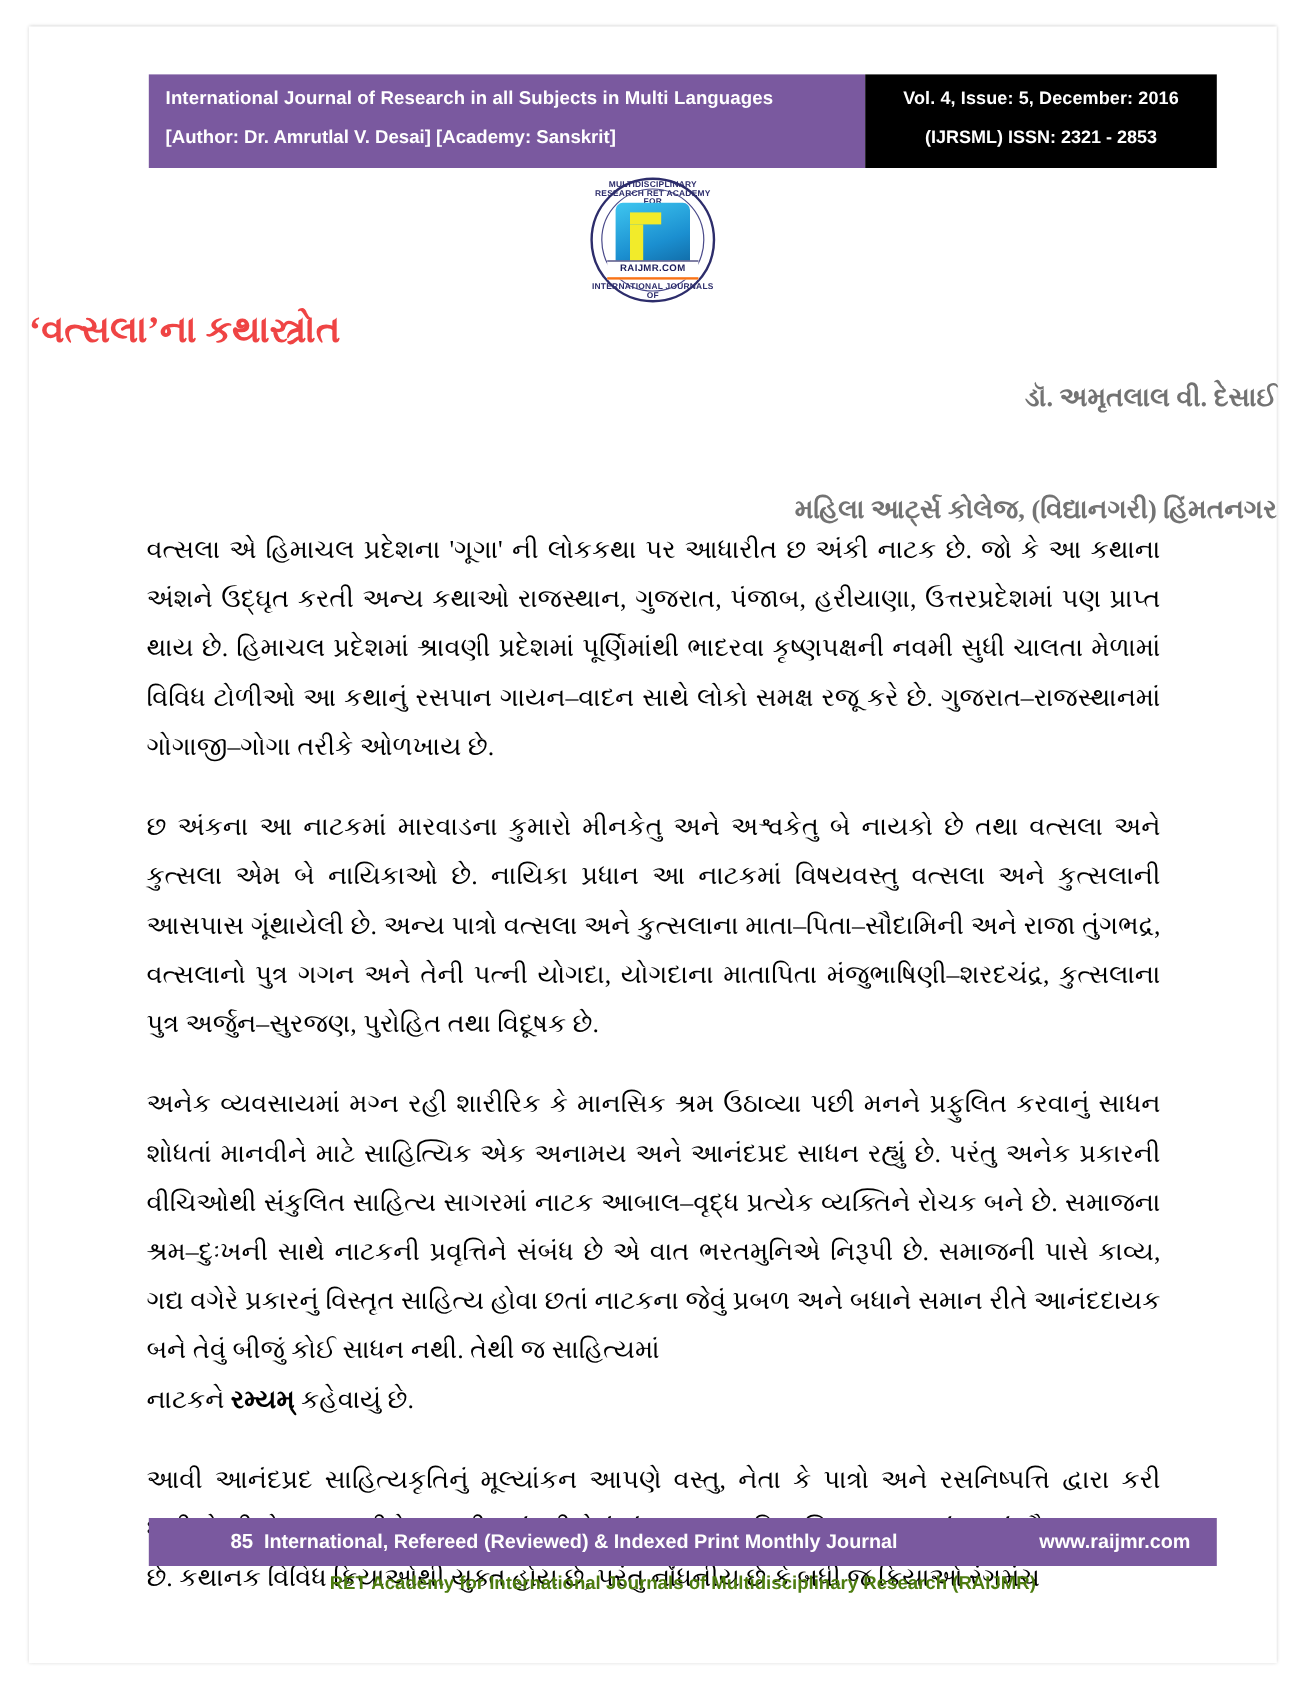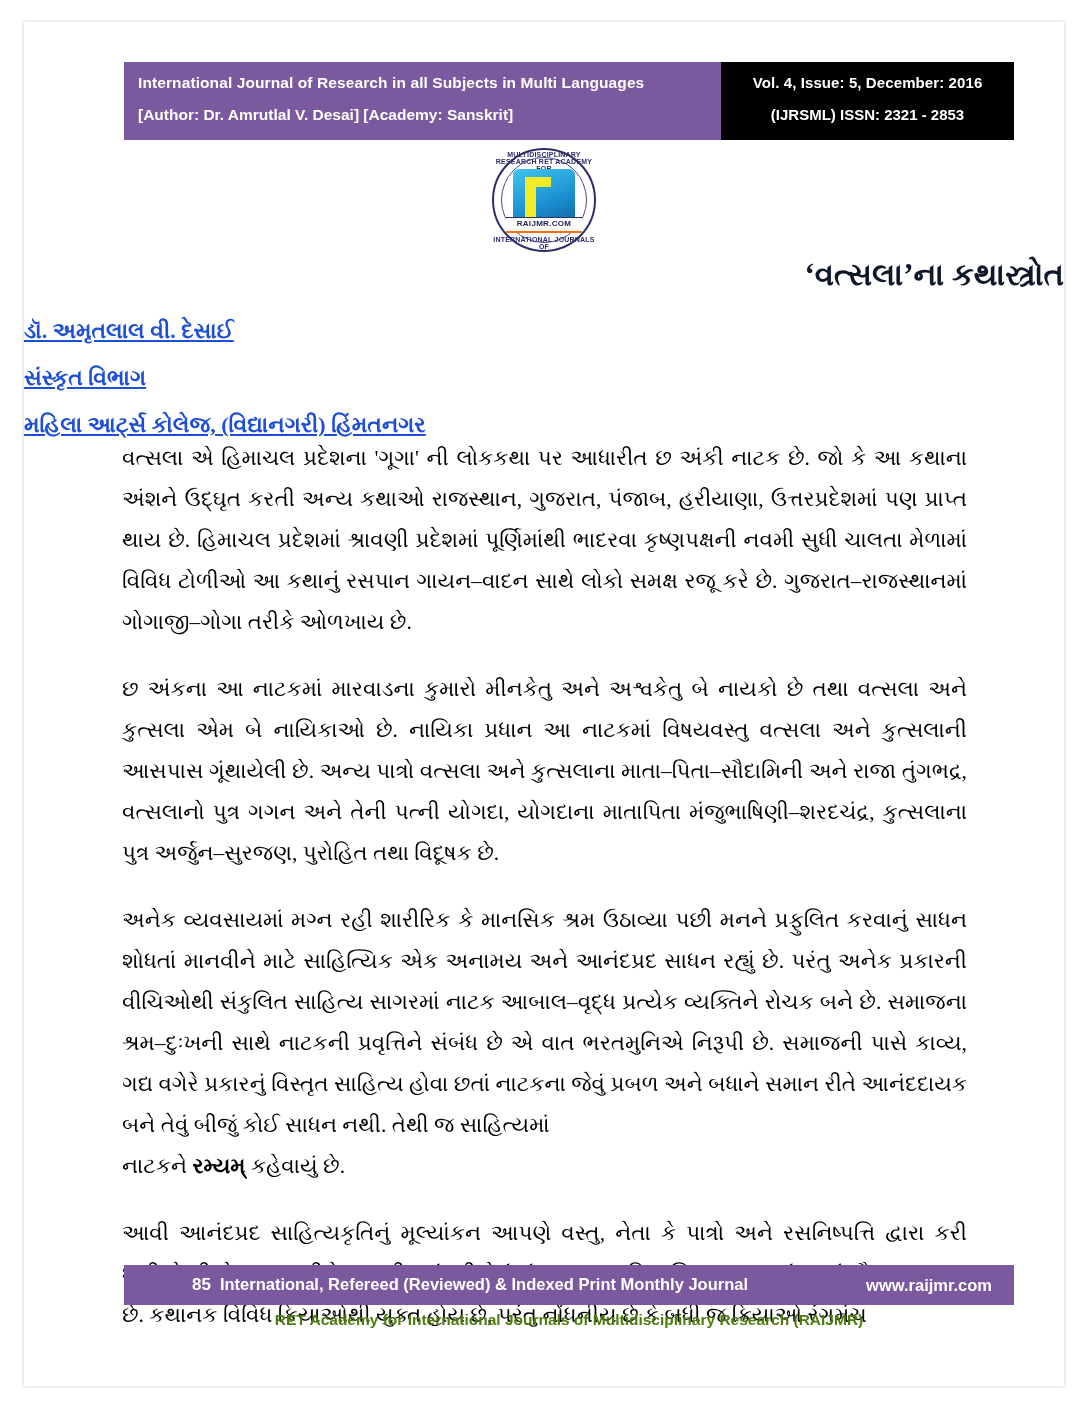--- a/index.html
+++ b/index.html
@@ -149,35 +149,34 @@
   }
   .logo .arc-top { top: 3px; }
   .logo .arc-bot { bottom: 2px; }
 
   
   .title {
     position: absolute;
     left: 0;
     top: 235px;
     width: 1040px;
+    text-align: left;
+    font-size: 31px;
+    font-weight: bold;
+    color: #ef4444;
+    font-family: "Liberation Serif", serif;
+  }
+  .byline {
+    position: absolute;
+    left: 0;
+    width: 1040px;
     text-align: right;
-    font-size: 31px;
-    font-weight: bold;
-    color: #0f172a;
+    font-weight: bold;
+    color: #737373;
     font-family: "Liberation Serif", serif;
-  }
-  .byline {
-    position: absolute;
-    left: 0;
-    width: 1040px;
-    text-align: left;
-    font-weight: bold;
-    color: #1d4ed8;
-    font-family: "Liberation Serif", serif;
-    text-decoration: underline;
   }
   .byline.a { top: 296px; font-size: 22px; }
   .byline.b { top: 343px; font-size: 22px; }
   .byline.c { top: 390px; font-size: 22px; }
 
   
   .body-text {
     position: absolute;
     left: 98px;
     top: 416px;
@@ -258,21 +257,20 @@
         <div class="ring2"></div>
         <div class="arc-top">MULTIDISCIPLINARY RESEARCH  RET ACADEMY FOR</div>
         <div class="inner"></div>
         <div class="band">RAIJMR.COM</div>
         <div class="arc-bot">INTERNATIONAL JOURNALS OF</div>
       </div>
     </div>
 
     <div class="title">‘વત્સલા’ના કથાસ્ત્રોત</div>
     <div class="byline a">ડૉ. અમૃતલાલ વી. દેસાઈ</div>
-    <div class="byline b">સંસ્કૃત વિભાગ</div>
     <div class="byline c">મહિલા આર્ટ્સ કોલેજ, (વિદ્યાનગરી) હિંમતનગર</div>
 
     <div class="body-text">
       <p>વત્સલા એ હિમાચલ પ્રદેશના 'ગૂગા' ની લોકકથા પર આધારીત છ અંકી નાટક છે. જો કે આ કથાના અંશને ઉદ્ઘૃત કરતી અન્ય કથાઓ રાજસ્થાન, ગુજરાત, પંજાબ, હરીયાણા, ઉત્તરપ્રદેશમાં પણ પ્રાપ્ત થાય છે. હિમાચલ પ્રદેશમાં શ્રાવણી પ્રદેશમાં પૂર્ણિમાંથી ભાદરવા કૃષ્ણપક્ષની નવમી સુધી ચાલતા મેળામાં વિવિધ ટોળીઓ આ કથાનું રસપાન ગાયન–વાદન સાથે લોકો સમક્ષ રજૂ કરે છે. ગુજરાત–રાજસ્થાનમાં ગોગાજી–ગોગા તરીકે ઓળખાય છે.</p>
       <p>છ અંકના આ નાટકમાં મારવાડના કુમારો મીનકેતુ અને અશ્વકેતુ બે નાયકો છે તથા વત્સલા અને કુત્સલા એમ બે નાયિકાઓ છે. નાયિકા પ્રધાન આ નાટકમાં વિષયવસ્તુ વત્સલા અને કુત્સલાની આસપાસ ગૂંથાયેલી છે. અન્ય પાત્રો વત્સલા અને કુત્સલાના માતા–પિતા–સૌદામિની અને રાજા તુંગભદ્ર, વત્સલાનો પુત્ર ગગન અને તેની પત્ની યોગદા, યોગદાના માતાપિતા મંજુભાષિણી–શરદચંદ્ર, કુત્સલાના પુત્ર અર્જુન–સુરજણ, પુરોહિત તથા વિદૂષક છે.</p>
       <p class="tight">અનેક વ્યવસાયમાં મગ્ન રહી શારીરિક કે માનસિક શ્રમ ઉઠાવ્યા પછી મનને પ્રફુલિત કરવાનું સાધન શોધતાં માનવીને માટે સાહિત્યિક એક અનામય અને આનંદપ્રદ સાધન રહ્યું છે. પરંતુ અનેક પ્રકારની વીચિઓથી સંકુલિત સાહિત્ય સાગરમાં નાટક આબાલ–વૃદ્ધ પ્રત્યેક વ્યક્તિને રોચક બને છે. સમાજના શ્રમ–દુઃખની સાથે નાટકની પ્રવૃત્તિને સંબંધ છે એ વાત ભરતમુનિએ નિરૂપી છે. સમાજની પાસે કાવ્ય, ગદ્ય વગેરે પ્રકારનું વિસ્તૃત સાહિત્ય હોવા છતાં નાટકના જેવું પ્રબળ અને બધાને સમાન રીતે આનંદદાયક બને તેવું બીજું કોઈ સાધન નથી. તેથી જ  સાહિત્યમાં</p>
       <p>નાટકને <b>રમ્યમ્</b>  કહેવાયું છે.</p>
       <p class="tight">આવી આનંદપ્રદ સાહિત્યકૃતિનું મૂલ્યાંકન આપણે વસ્તુ, નેતા કે પાત્રો અને રસનિષ્પત્તિ દ્વારા કરી શકીએ છીએ. ખાસ કરીને વસ્તુની પસંદગી તેનું સંકલન, રસ નિષ્પત્તિ દ્વારા વસ્તુગ્રંથનનું કૌશલ્ય મુખ્ય  છે. કથાનક વિવિધ ક્રિયાઓથી યુક્ત હોય છે, પરંતુ નોંધનીય છે કે બધી જ ક્રિયાઓ રંગમંચ</p>
     </div>
 

